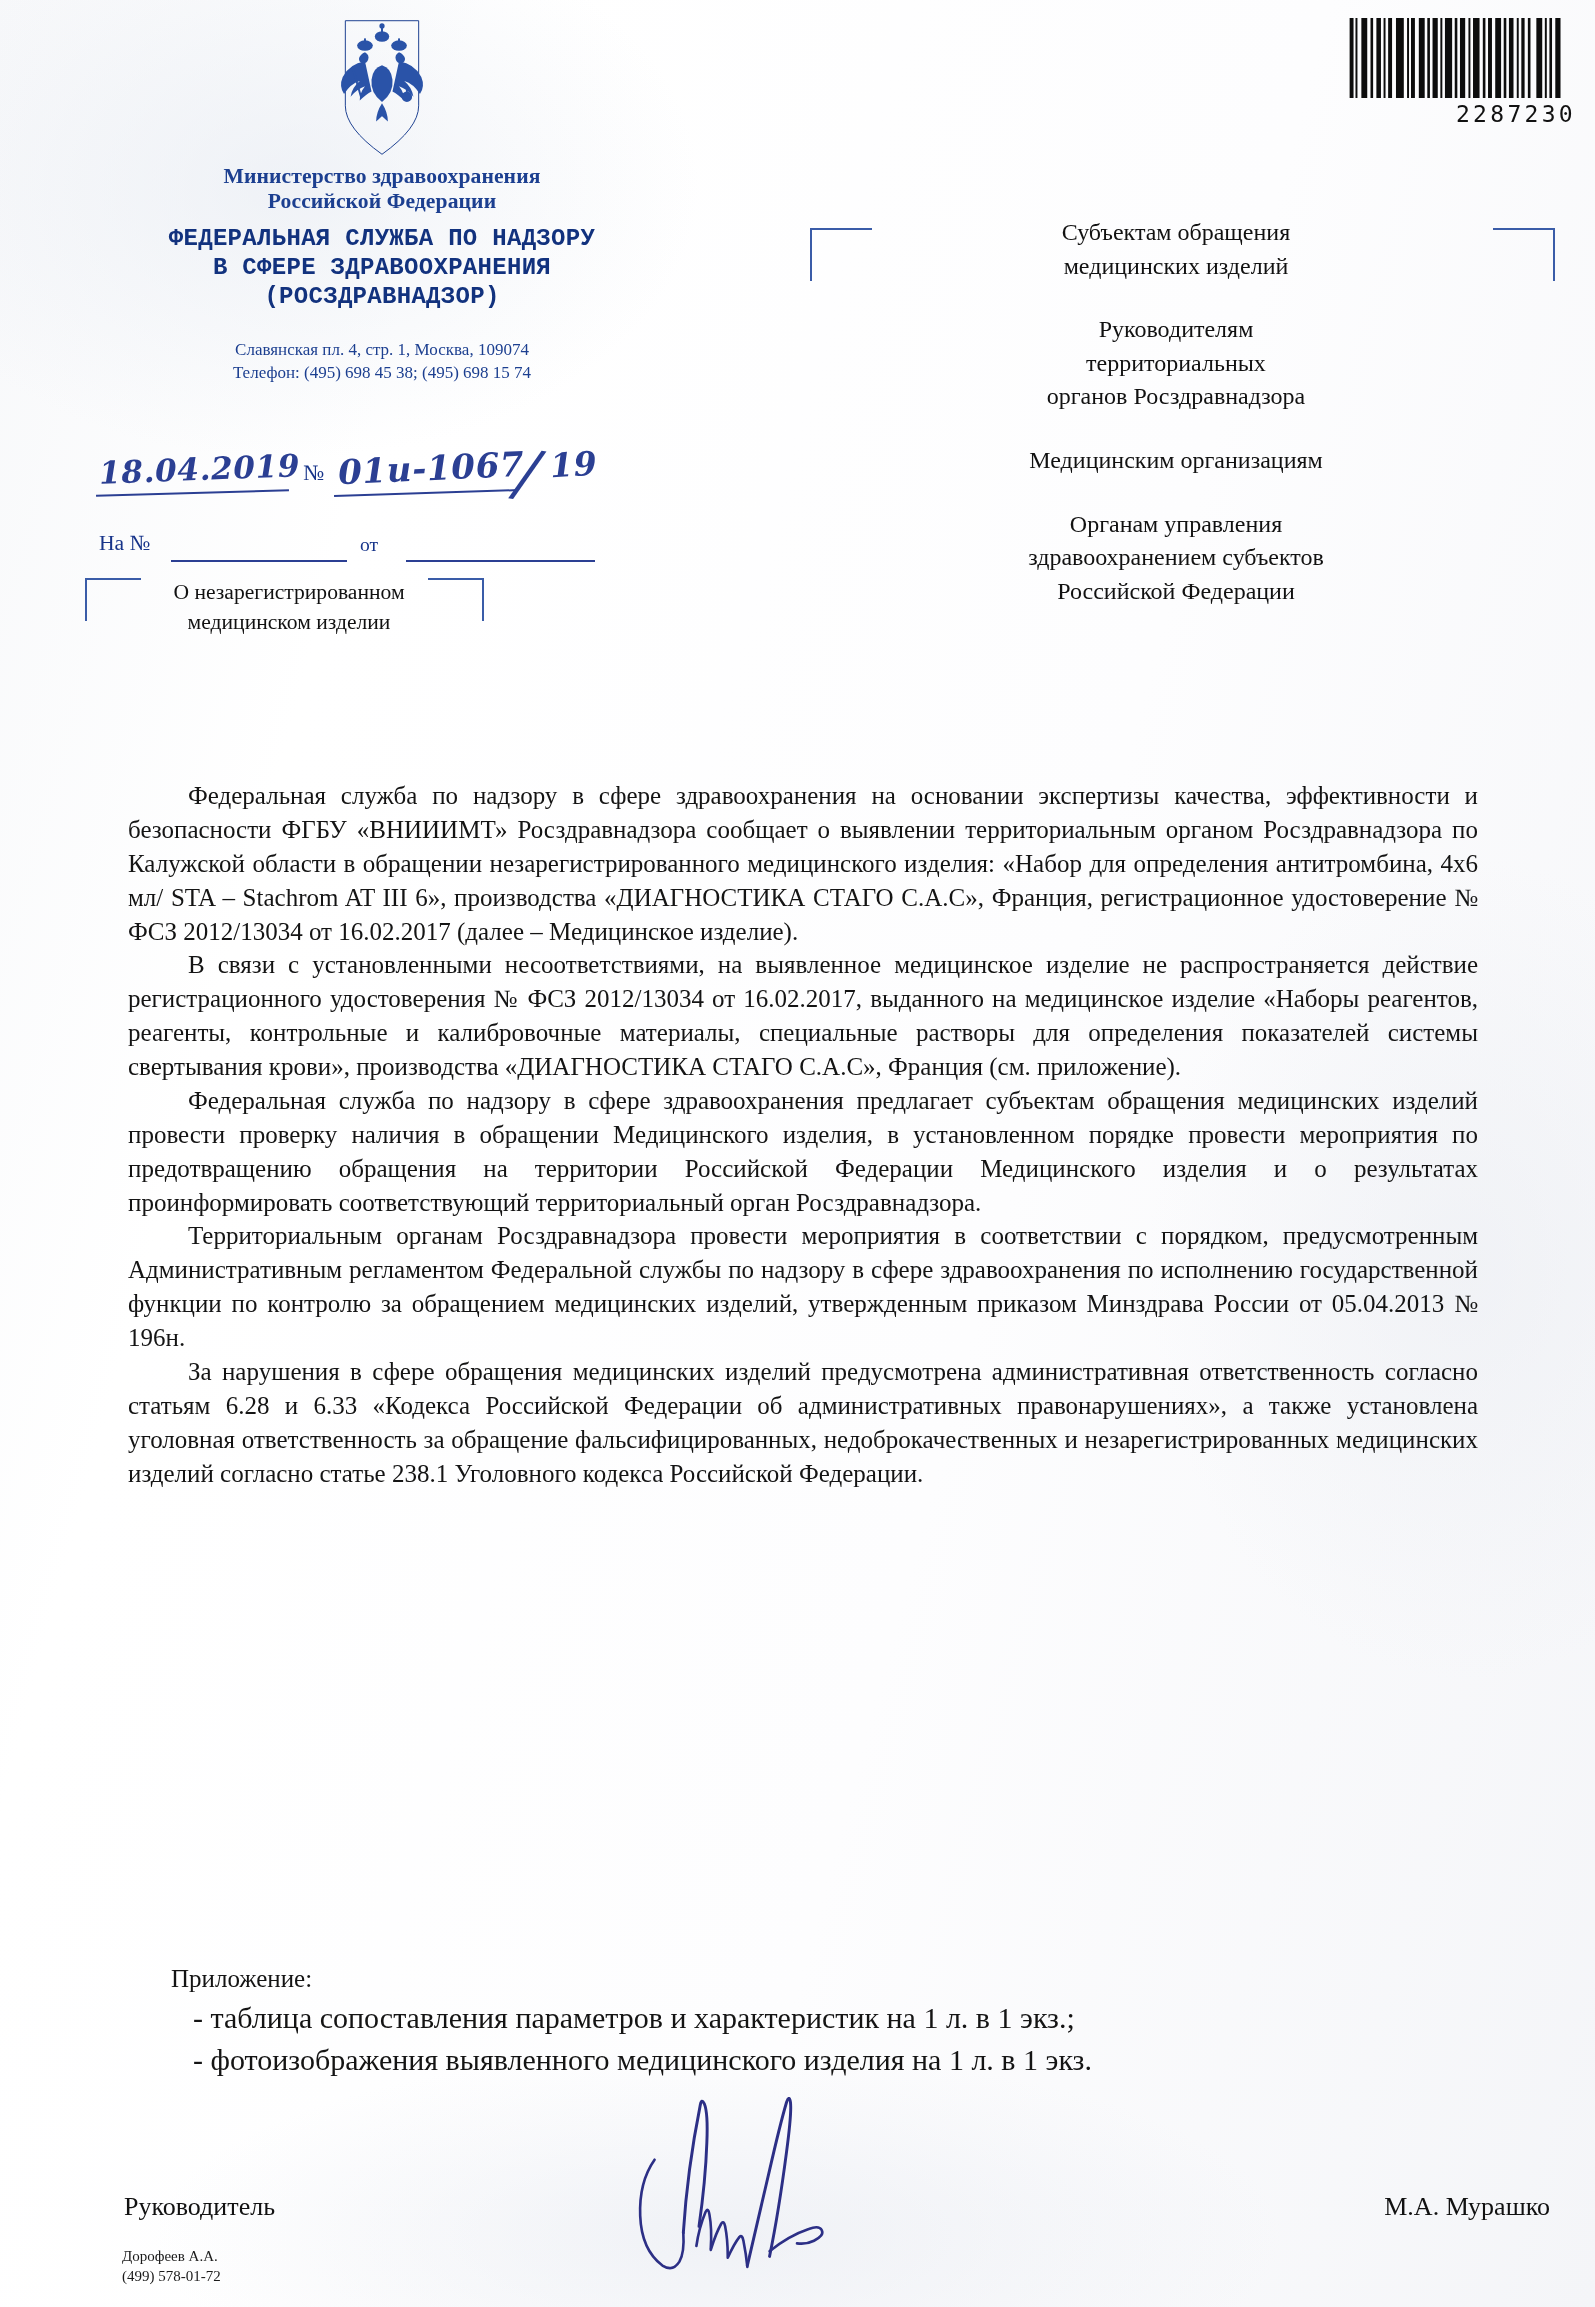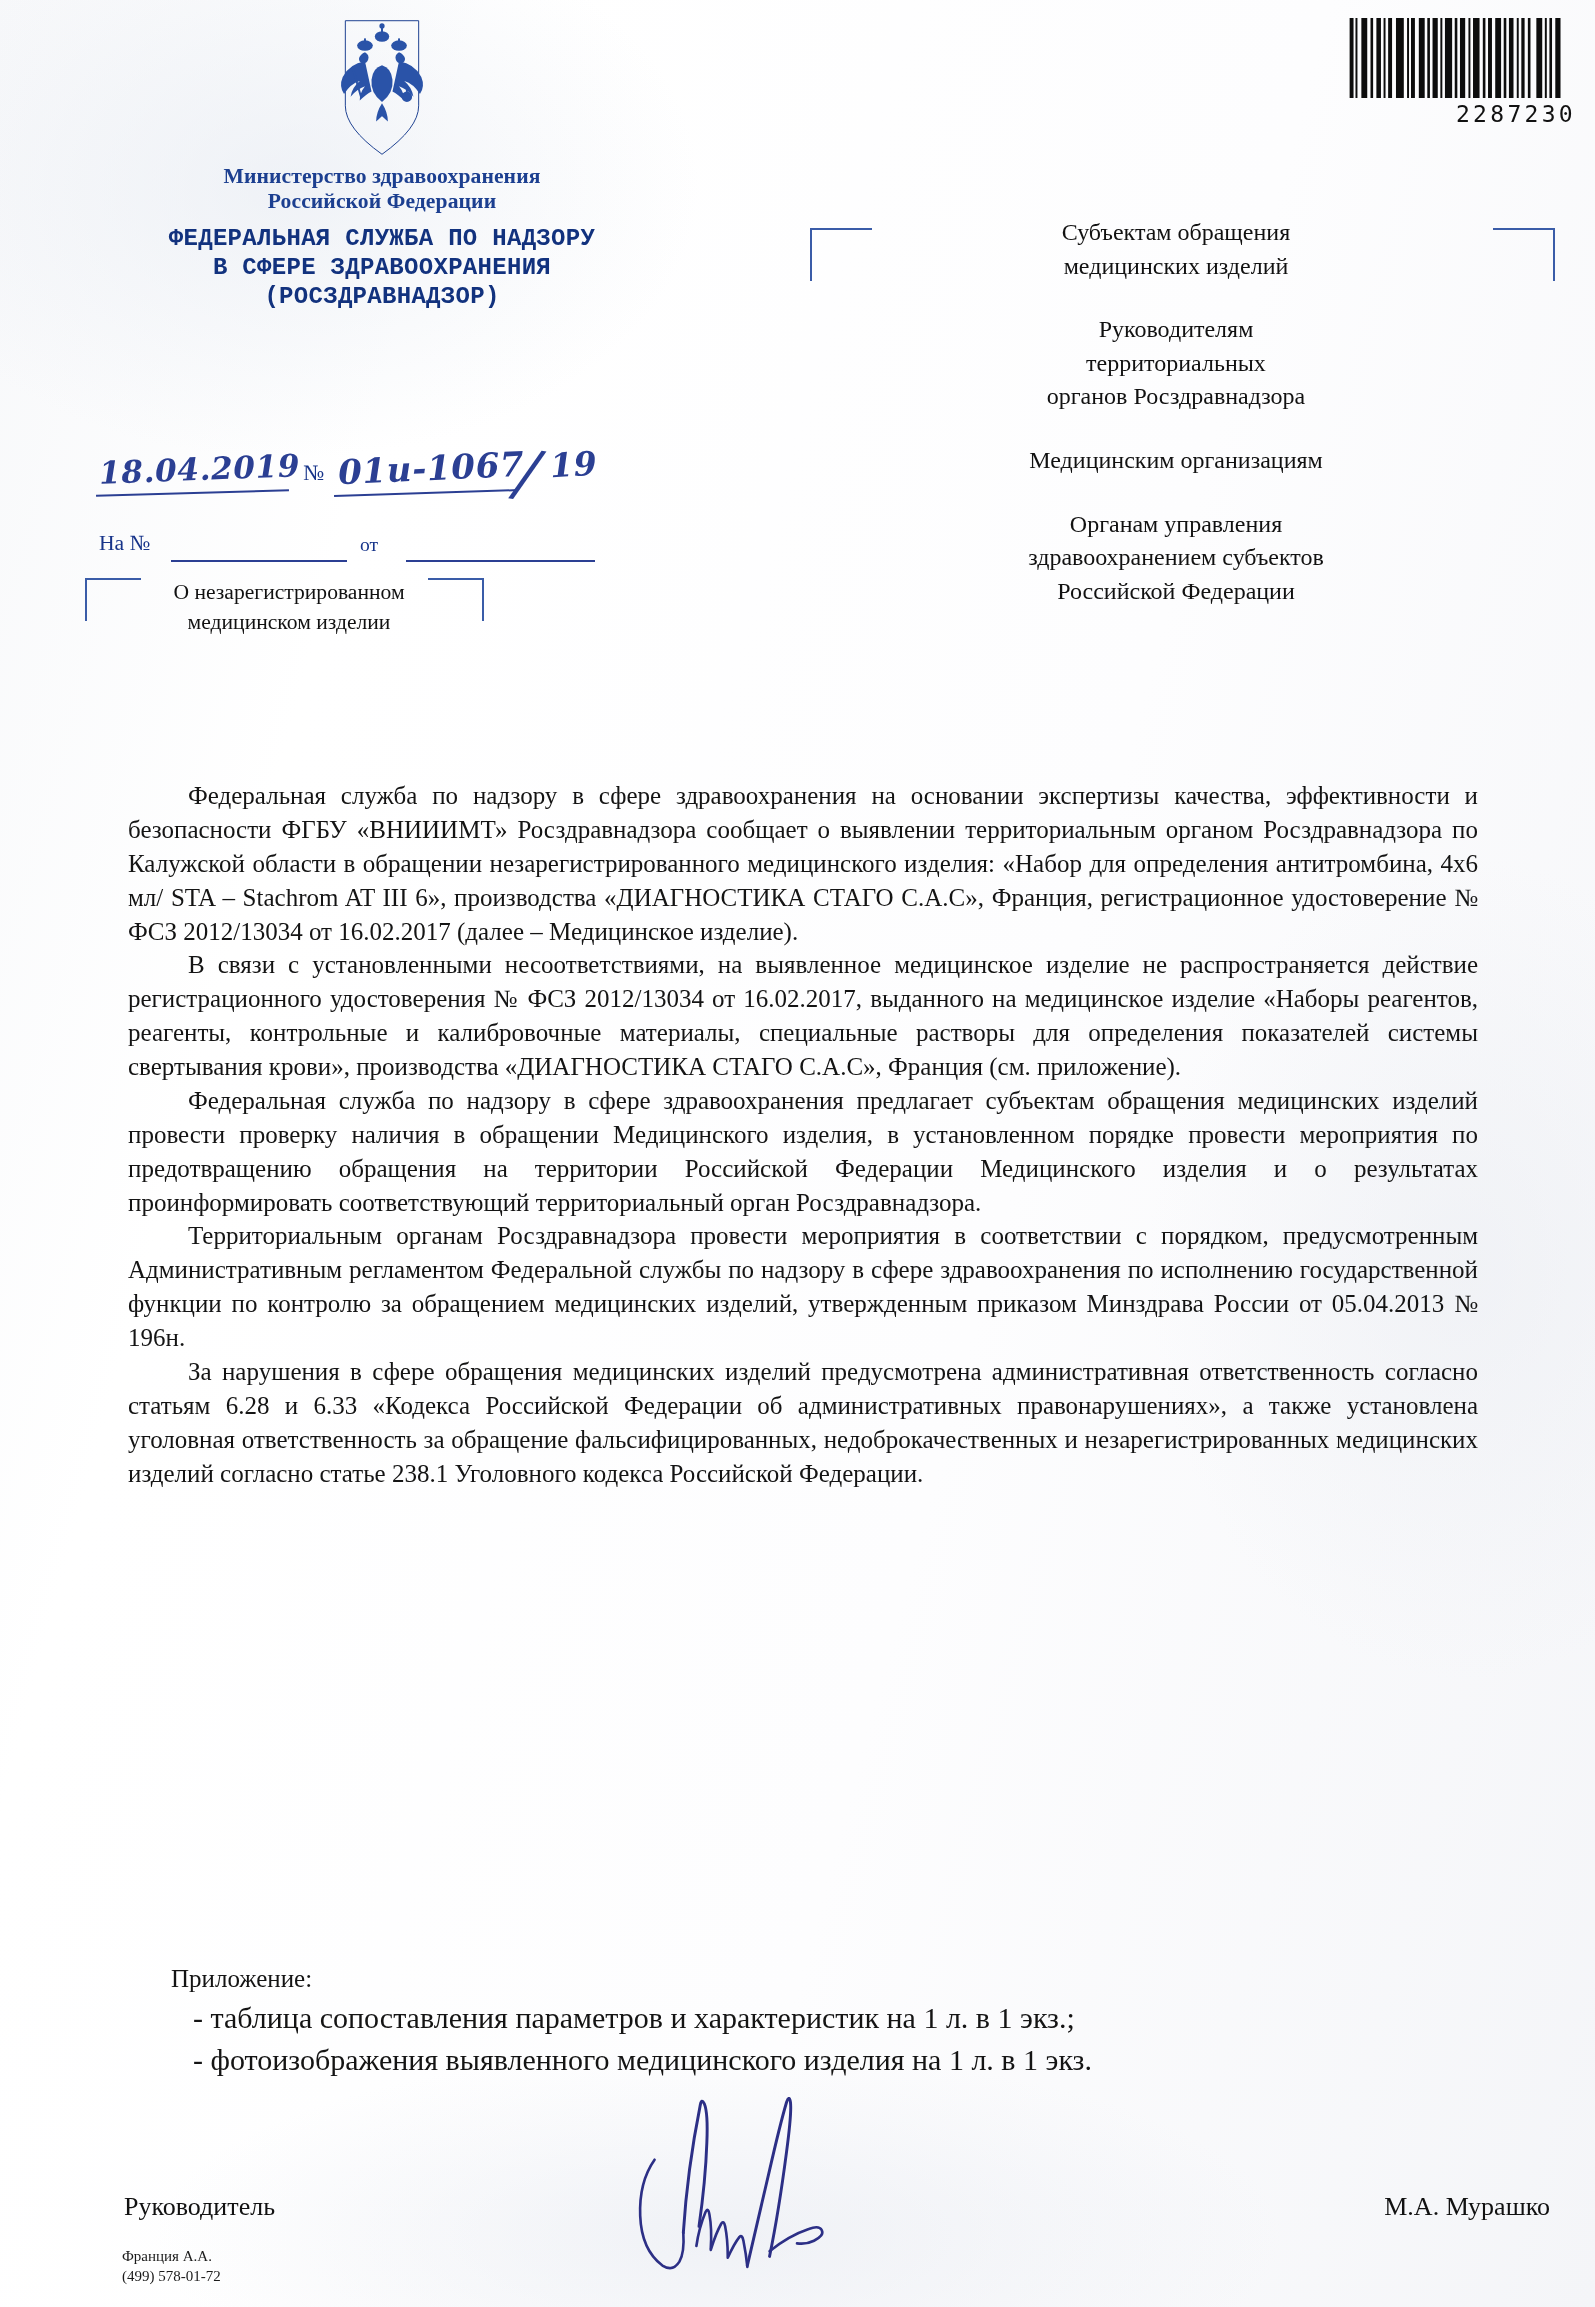--- a/index.html
+++ b/index.html
@@ -316,20 +316,24 @@
       <div>Министерство здравоохранения</div>
       <div>Российской Федерации</div>
     </div>
 
     <div class="lh-service">
       <div>ФЕДЕРАЛЬНАЯ СЛУЖБА ПО НАДЗОРУ</div>
       <div>В СФЕРЕ ЗДРАВООХРАНЕНИЯ</div>
       <div>(РОСЗДРАВНАДЗОР)</div>
     </div>
 
+    <div class="lh-address">
+      <div>Славянская пл. 4, стр. 1, Москва, 109074</div>
+      <div>Телефон: (495) 698 45 38; (495) 698 15 74</div>
+    </div>
   </div>
 
   <div class="reg-row">
     <div class="hand hw-date">18.04.2019</div>
     <div class="hw-rule-1"></div>
     <div class="num-sym">№</div>
     <div class="hand hw-num">01и-1067</div>
     <div class="hw-rule-2"></div>
     <div class="hand hw-slash">/</div>
     <div class="hand hw-year">19</div>
@@ -425,18 +429,18 @@
       <path d="M128 234 q8 -26 16 -40 q4 -6 6 4 q4 20 4 46" stroke-width="4"></path>
       <path d="M154 246 q10 -22 18 -32 q4 -4 6 6 q4 20 6 40" stroke-width="4"></path>
       <path d="M184 258 q14 -60 34 -146 q16 -70 26 -104 q4 -12 6 0 q2 16 -6 76 q-12 92 -26 160" stroke-width="4.5"></path>
       <path d="M218 236 q30 -24 60 -34 q16 -6 20 2 q4 8 -12 16 q-12 6 -26 4" stroke-width="4"></path>
     </g>
   </svg>
 
   <div class="sig-name">М.А. Мурашко</div>
 
   <div class="executor">
-    <div>Франция А.А.</div>
+    <div>Дорофеев А.А.</div>
     <div>(499) 578-01-72</div>
   </div>
 
 </div>
 
 
 </body></html>

